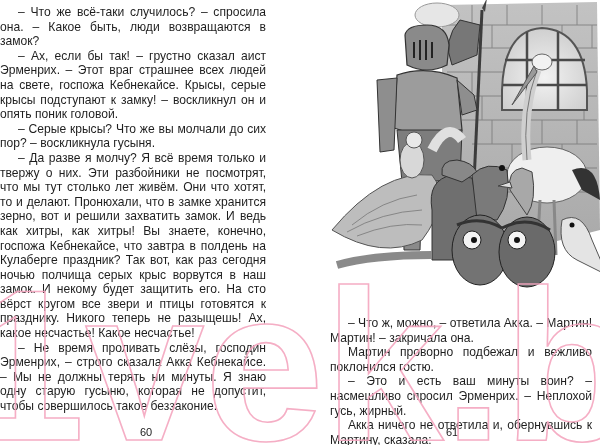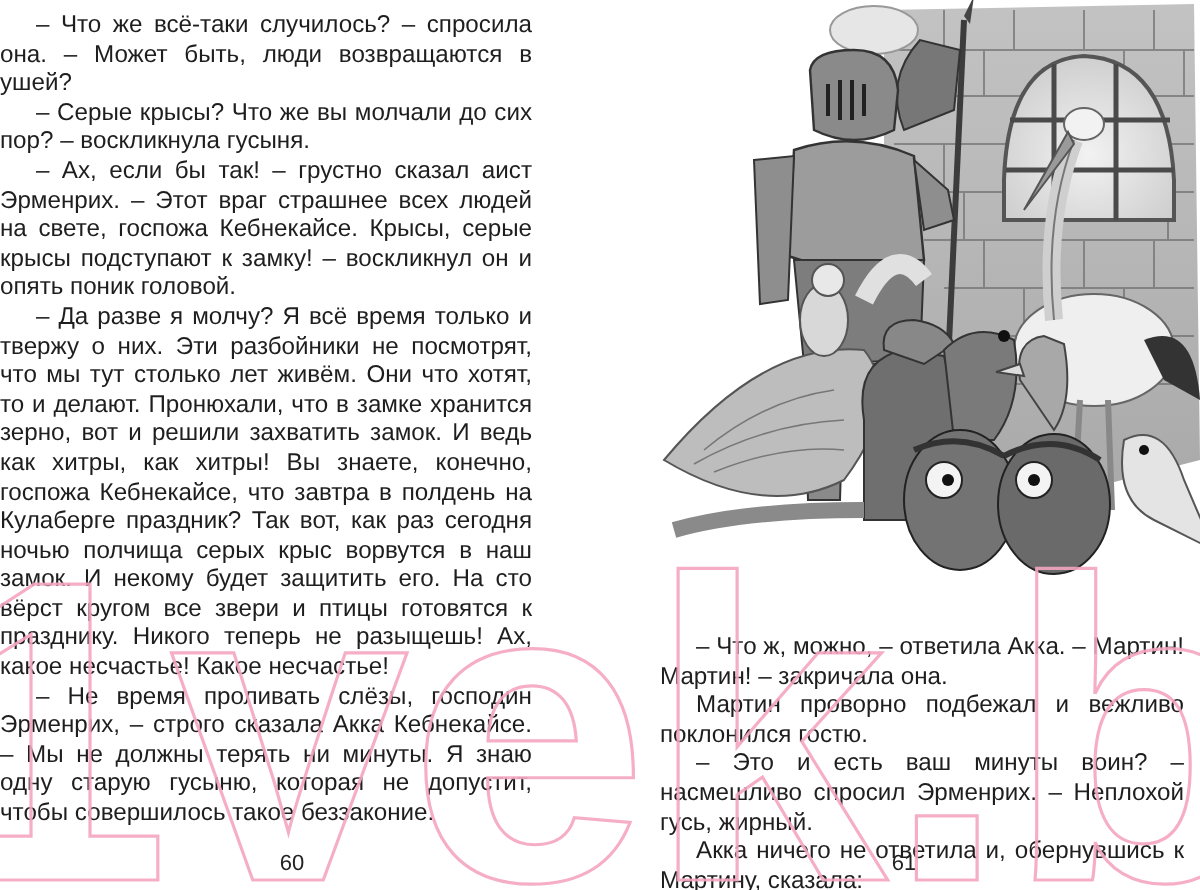--- a/index.html
+++ b/index.html
@@ -17,23 +17,23 @@
   .illustration{position:absolute;left:322px;top:0;width:278px;height:310px;}
   .watermark{position:absolute;left:0;top:0;width:600px;height:445px;pointer-events:none;}
 </style>
 </head>
 <body>
 
 <div class="page page-left"></div>
 <div class="page page-right"></div>
 
 <div class="text-block left-text">
-  <p class="para">– Что же всё-таки случилось? – спросила она. – Может быть, люди возвращаются в ушей?</p>
+  <p class="para">– Что же всё-таки случилось? – спросила она. – Какое быть, люди возвращаются в замок?</p>
+  <p class="para">– Ах, если бы так! – грустно сказал аист Эрменрих. – Этот враг страшнее всех людей на свете, госпожа Кебнекайсе. Крысы, серые крысы подступают к замку! – воскликнул он и опять поник головой.</p>
   <p class="para">– Серые крысы? Что же вы молчали до сих пор? – воскликнула гусыня.</p>
-  <p class="para">– Ах, если бы так! – грустно сказал аист Эрменрих. – Этот враг страшнее всех людей на свете, госпожа Кебнекайсе. Крысы, серые крысы подступают к замку! – воскликнул он и опять поник головой.</p>
   <p class="para">– Да разве я молчу? Я всё время только и твержу о них. Эти разбойники не посмотрят, что мы тут столько лет живём. Они что хотят, то и делают. Пронюхали, что в замке хранится зерно, вот и решили захватить замок. И ведь как хитры, как хитры! Вы знаете, конечно, госпожа Кебнекайсе, что завтра в полдень на Кулаберге праздник? Так вот, как раз сегодня ночью полчища серых крыс ворвутся в наш замок. И некому будет защитить его. На сто вёрст кругом все звери и птицы готовятся к празднику. Никого теперь не разыщешь! Ах, какое несчастье! Какое несчастье!</p>
   <p class="para">– Не время проливать слёзы, господин Эрменрих, – строго сказала Акка Кебнекайсе. – Мы не должны терять ни минуты. Я знаю одну старую гусыню, которая не допустит, чтобы совершилось такое беззаконие.</p>
 
 </div>
 
 <div class="page-num pn-left">60</div>
 
 <svg class="illustration" viewBox="0 0 278 310" xmlns="http://www.w3.org/2000/svg">
   <defs>
     <linearGradient id="wallg" x1="0" y1="0" x2="0" y2="1">

